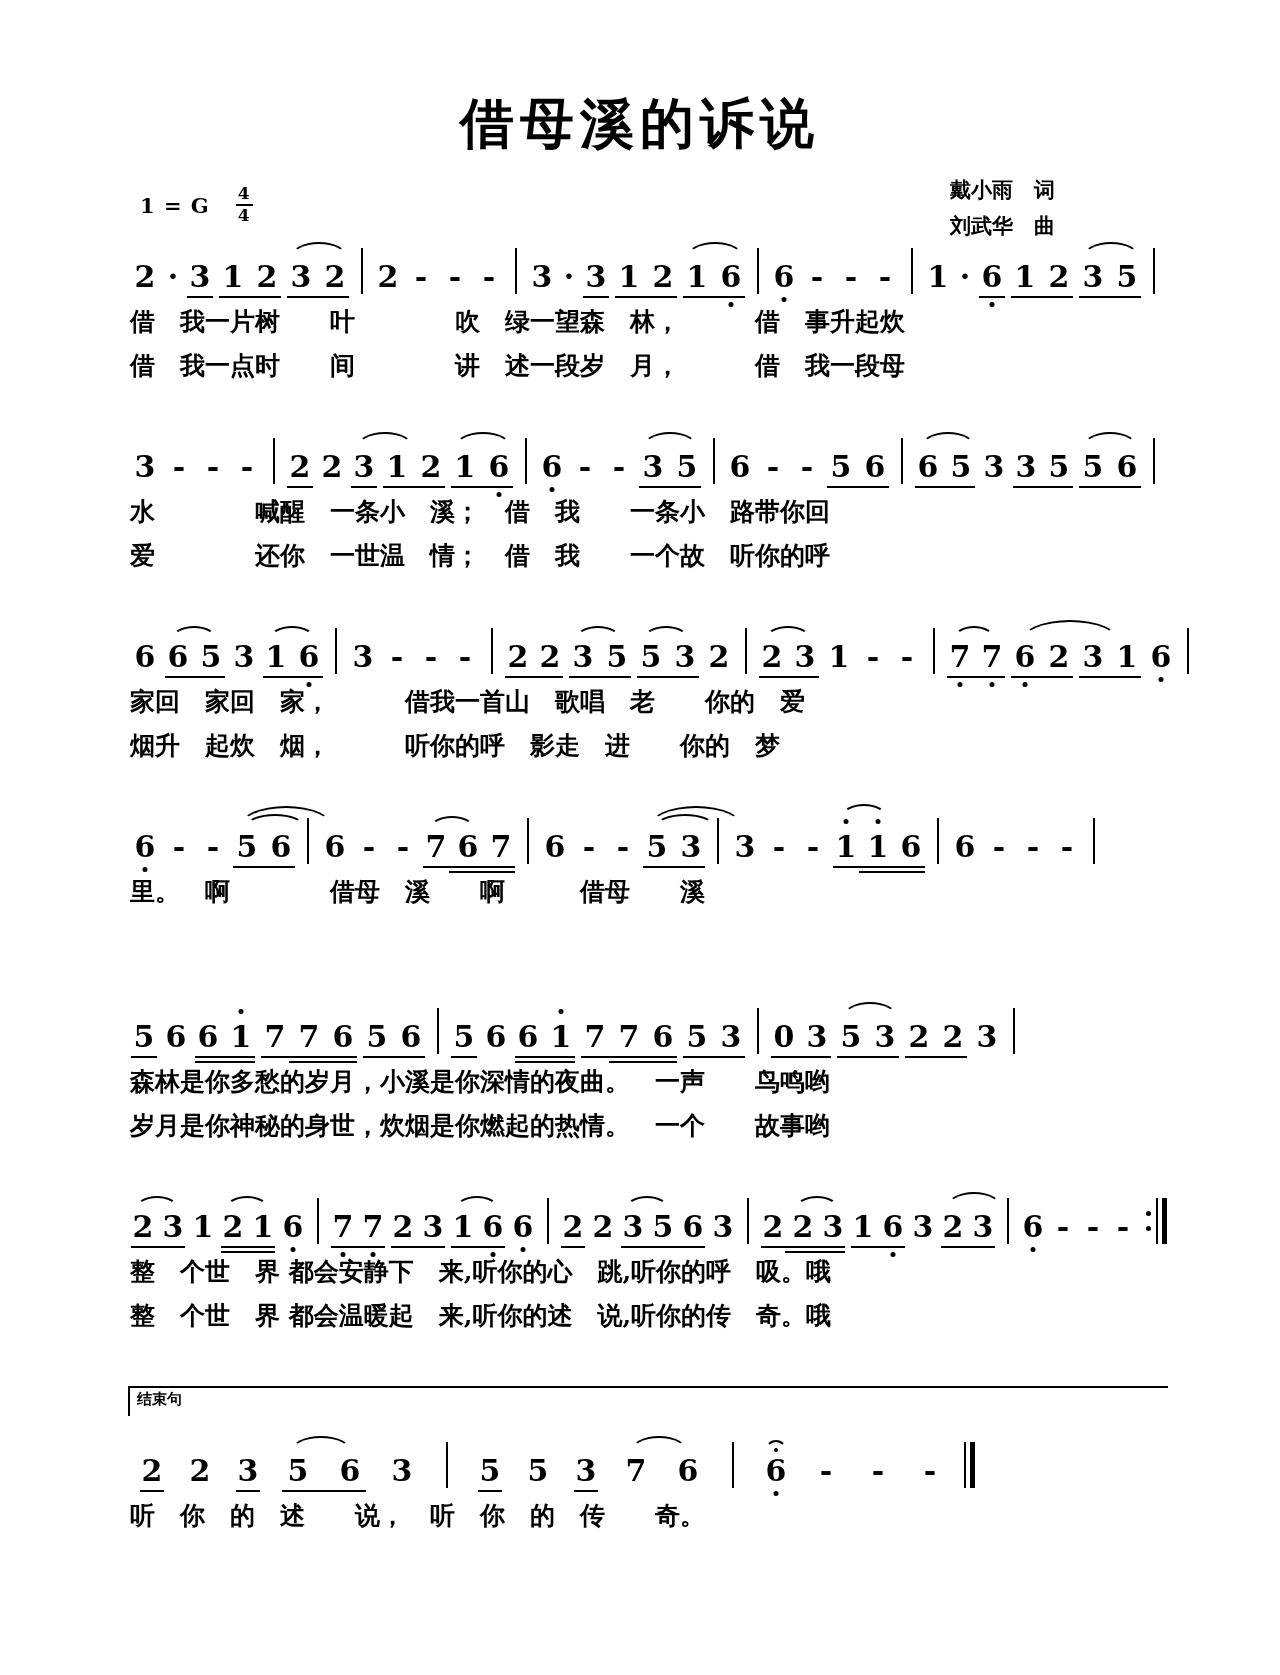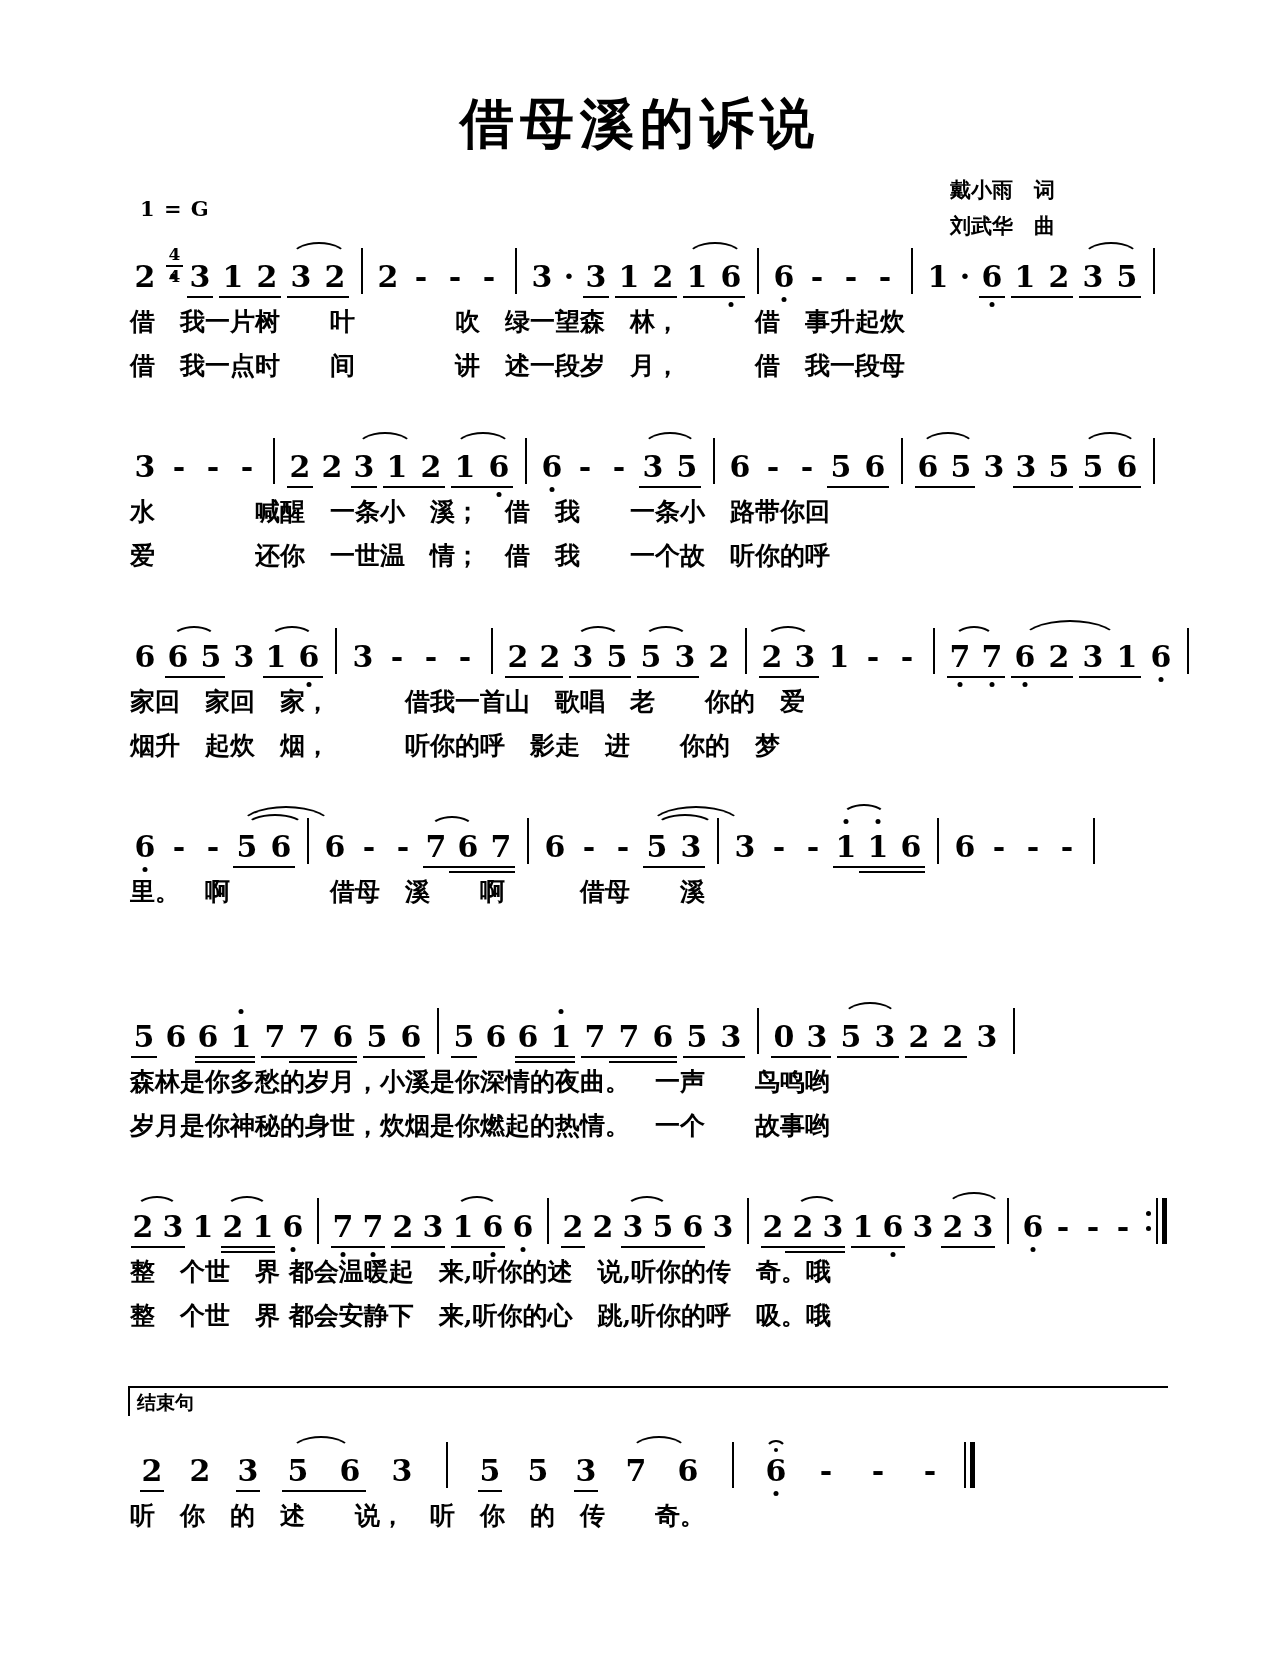--- a/index.html
+++ b/index.html
@@ -27,29 +27,28 @@
     padding-top: 96px;
     line-height: 1;
   }
   .header-row {
     position: relative;
     height: 72px;
     margin-top: 14px;
   }
   .key-sig {
     position: absolute;
-    left: 140px; top: 32px;
+    left: 140px; top: 22px;
     font-family: "DejaVu Serif", "Liberation Serif", serif;
     font-size: 21px;
     font-weight: 700;
     letter-spacing: 1px;
     display: flex;
     align-items: center;
     gap: 26px;
-    flex-direction: column;
   }
   .meter {
     display: inline-block;
     text-align: center;
     font-size: 17px;
     line-height: 1.05;
     font-weight: 700;
     position: relative;
     top: -1px;
   }
@@ -216,21 +215,21 @@
     margin-right: 112px;
     margin-top: 10px;
     height: 30px;
     border-top: 2px solid #000;
     border-left: 2px solid #000;
   }
   .ending-label {
     position: absolute;
     left: 7px; top: 2px;
     font-family: "DejaVu Serif", "Liberation Serif", serif;
-    font-size: 19px;
+    font-size: 15px;
     font-weight: 700;
     white-space: pre;
   }
 </style>
 </head>
 <body>
 
 <div class="sheet">
 
   <h1 class="title">借母溪的诉说</h1>
@@ -598,22 +597,22 @@
       </div>
       <div class="endrepeat">
         <span class="dots">
             <i></i>
             <i></i>
           </span>
         <span class="thin"></span>
         <span class="thick"></span>
       </div>
     </div>
+    <div class="lyricline">整　个世　界 都会安静下　来,听你的心　跳,听你的呼　吸。哦</div>
     <div class="lyricline">整　个世　界 都会温暖起　来,听你的述　说,听你的传　奇。哦</div>
-    <div class="lyricline">整　个世　界 都会安静下　来,听你的心　跳,听你的呼　吸。哦</div>
   </div>
 
   <div class="ending-bracket">
     <span class="ending-label">结束句</span>
   </div>
 
   <div class="system" style="height:140px;margin-top:14px">
     <div class="staffline">
       <div class="measure">
         <div class="note beam1" style="width:48px"><span>2</span><span class="beamline" style="bottom:2px;left:12px;right:12px"></span></div>

